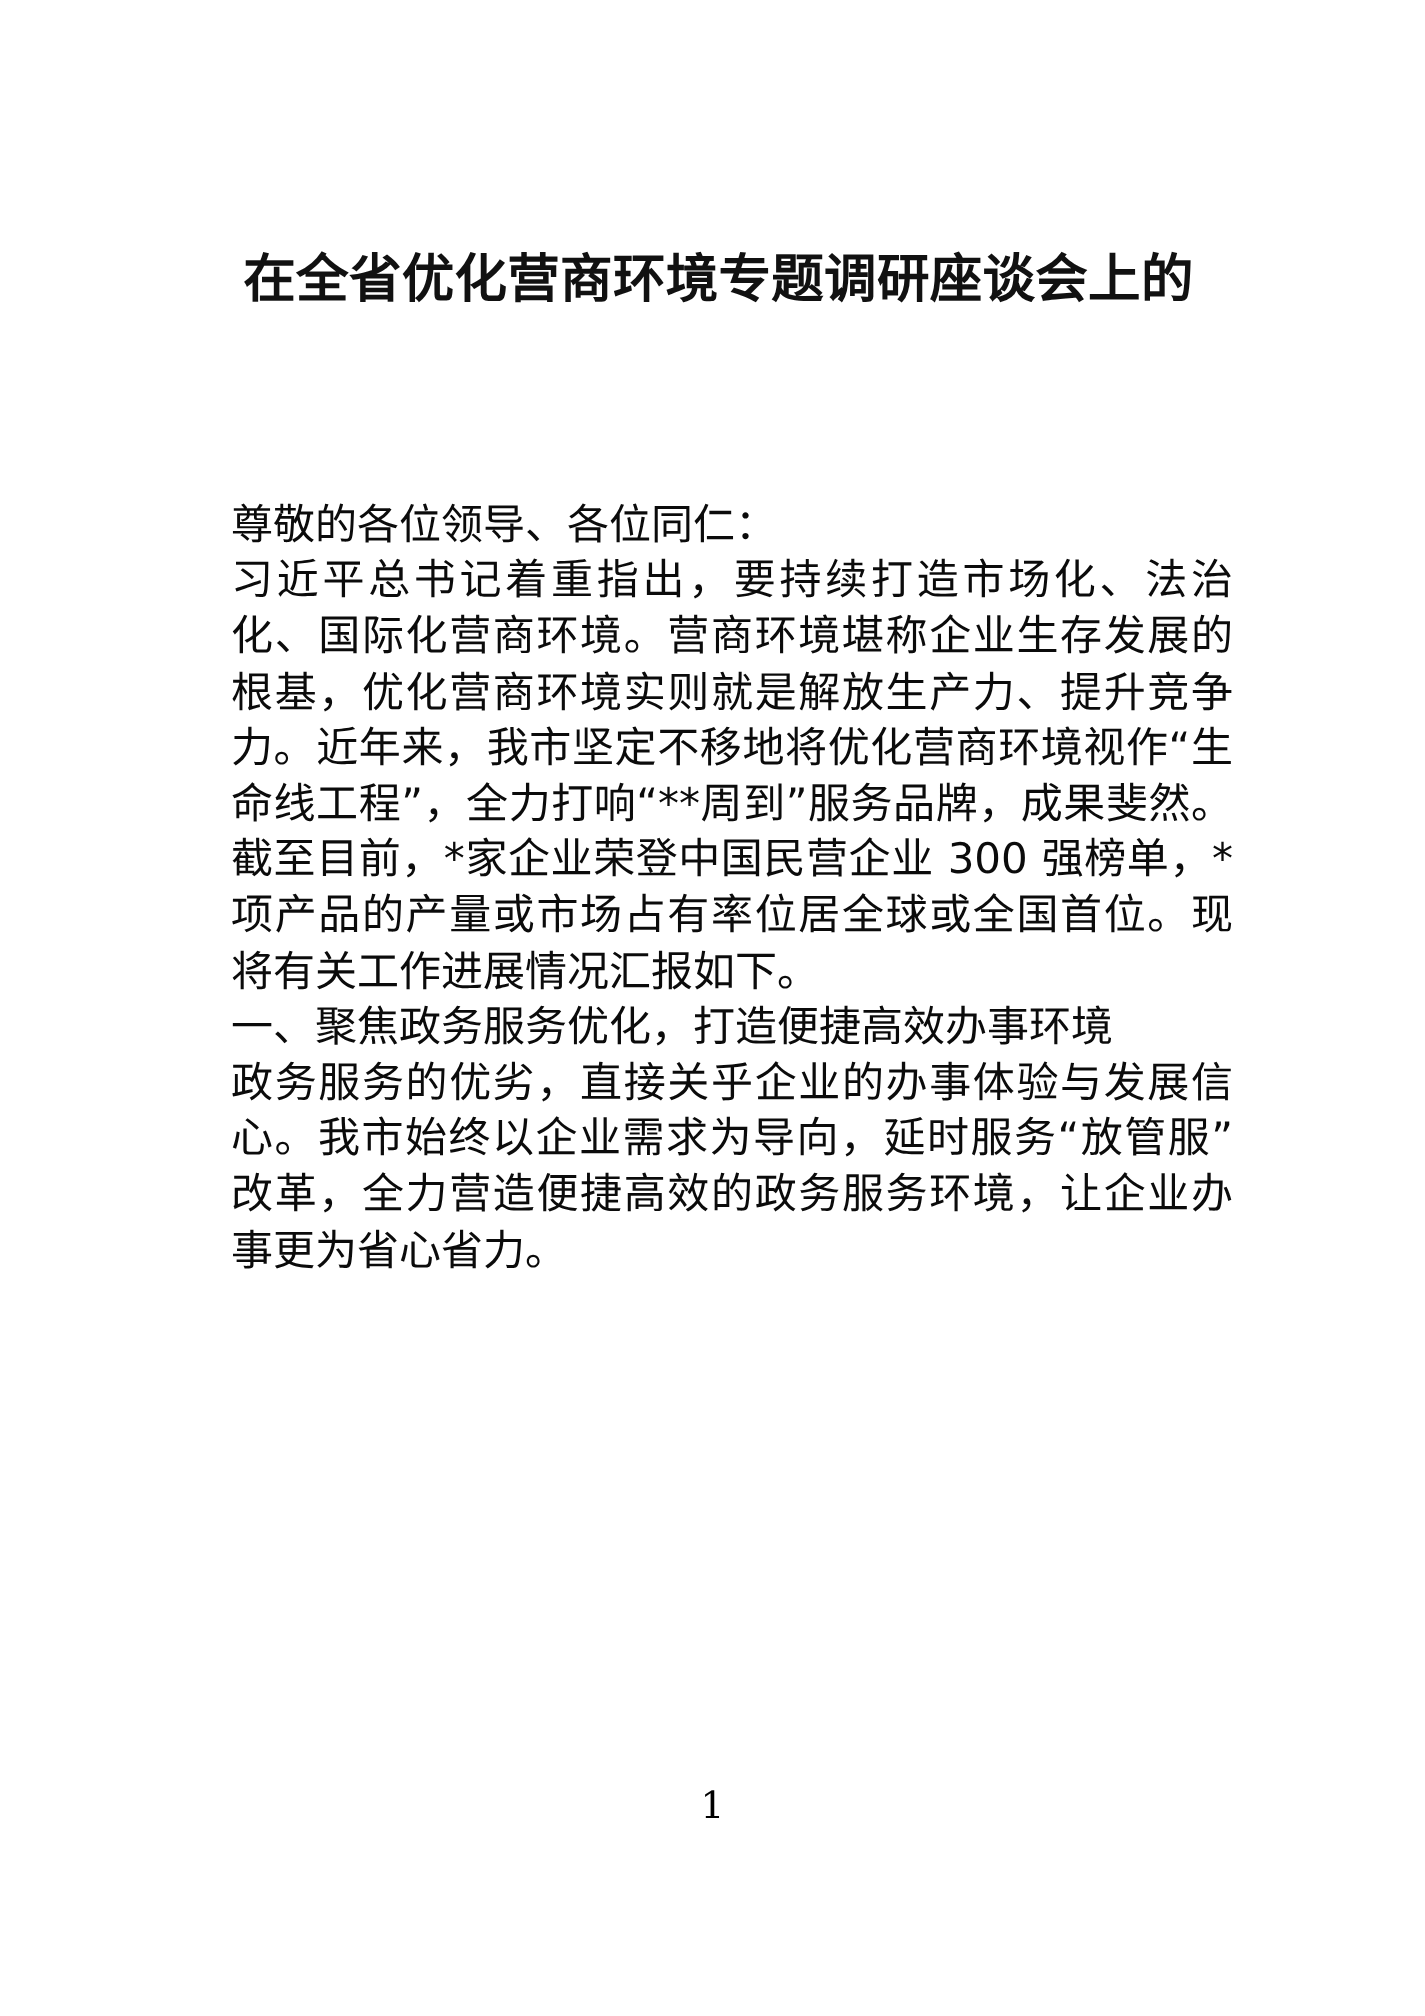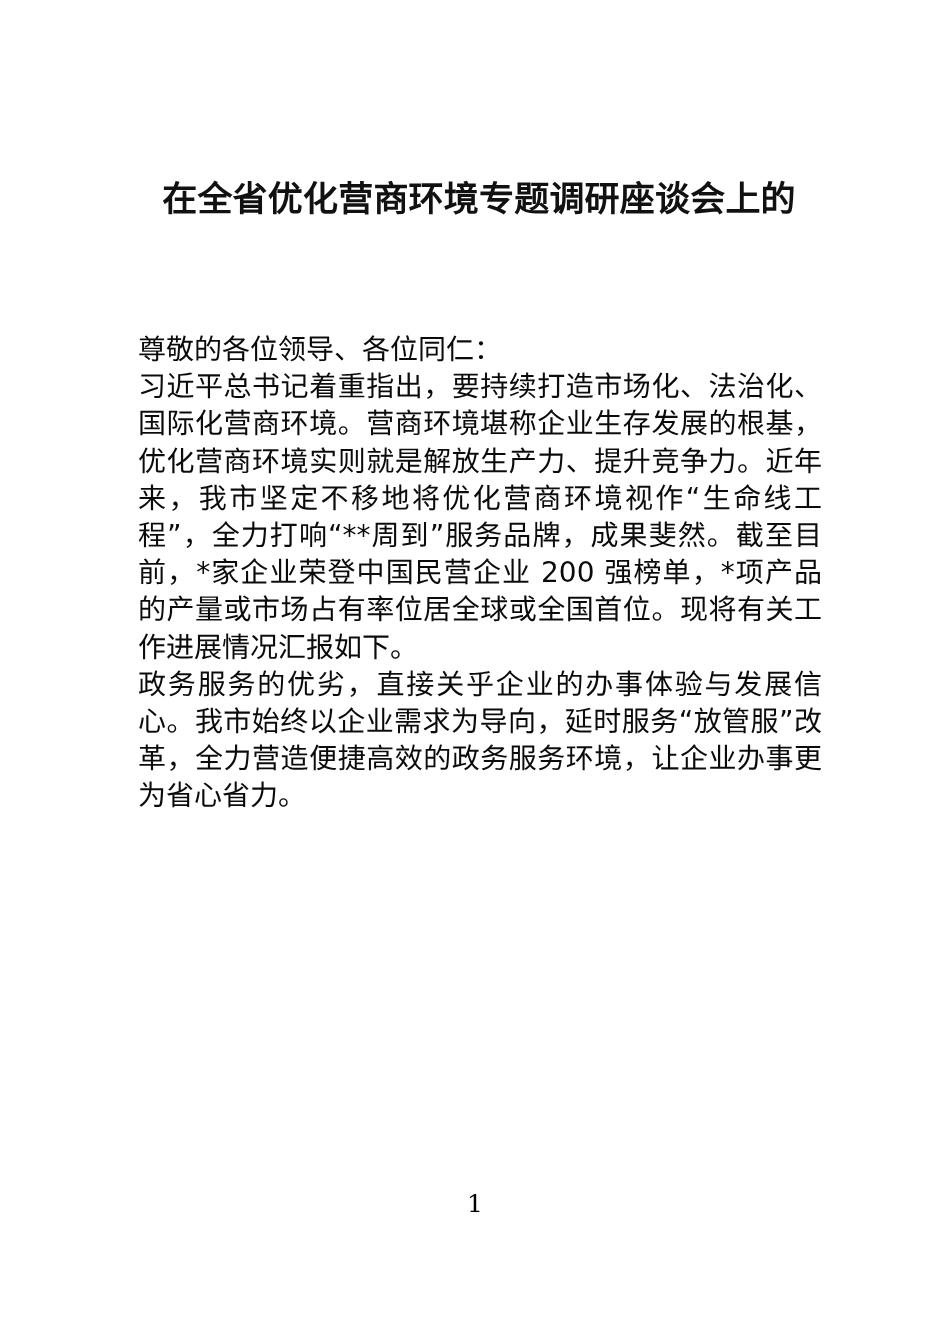--- a/index.html
+++ b/index.html
@@ -30,21 +30,20 @@
     left: 138px;
     top: 163px;
     width: 682px;
     text-align: center;
     font-family: "DejaVu Sans", "Liberation Sans", sans-serif;
     font-weight: 700;
     font-size: 35px;
     line-height: 49px;
     letter-spacing: 0.2px;
     color: #111111;
-    margin-top: 12px;
   }
   .doc-title .line {
     display: block;
     white-space: nowrap;
   }
 
   
   .body-copy {
     position: absolute;
     left: 138px;
@@ -66,20 +65,21 @@
   }
   .heading-line {
     text-indent: 56px;
   }
   .salutation {
     text-indent: 0;
   }
   
   .body-copy p {
     text-align-last: left;
+    margin-left: 16px;
   }
 
   
   .page-number {
     position: absolute;
     left: 0;
     top: 1189px;
     width: 950px;
     text-align: center;
     font-family: "DejaVu Serif", "Liberation Serif", serif;
@@ -92,19 +92,20 @@
 <body>
 
 <div class="page">
 
   <div class="doc-title">
     <span class="line">在全省优化营商环境专题调研座谈会上的</span>
   </div>
 
   <div class="body-copy">
     <p class="salutation">尊敬的各位领导、各位同仁：</p>
-    <p class="para-indent">习近平总书记着重指出，要持续打造市场化、法治化、国际化营商环境。营商环境堪称企业生存发展的根基，优化营商环境实则就是解放生产力、提升竞争力。近年来，我市坚定不移地将优化营商环境视作“生命线工程”，全力打响“**周到”服务品牌，成果斐然。截至目前，*家企业荣登中国民营企业 200 强榜单，*项产品的产量或市场占有率位居全球或全国首位。现将有关工作进展情况汇报如下。</p>
+    <p class="para-indent">习近平总书记着重指出，要持续打造市场化、法治化、国际化营商环境。营商环境堪称企业生存发展的根基，优化营商环境实则就是解放生产力、提升竞争力。近年来，我市坚定不移地将优化营商环境视作“生命线工程”，全力打响“**周到”服务品牌，成果斐然。截至目前，*家企业荣登中国民营企业 300 强榜单，*项产品的产量或市场占有率位居全球或全国首位。现将有关工作进展情况汇报如下。</p>
+    <p class="heading-line">一、聚焦政务服务优化，打造便捷高效办事环境</p>
     <p class="para-indent">政务服务的优劣，直接关乎企业的办事体验与发展信心。我市始终以企业需求为导向，延时服务“放管服”改革，全力营造便捷高效的政务服务环境，让企业办事更为省心省力。</p>
   </div>
 
   <div class="page-number">1</div>
 
 </div>
 
 </body></html>

